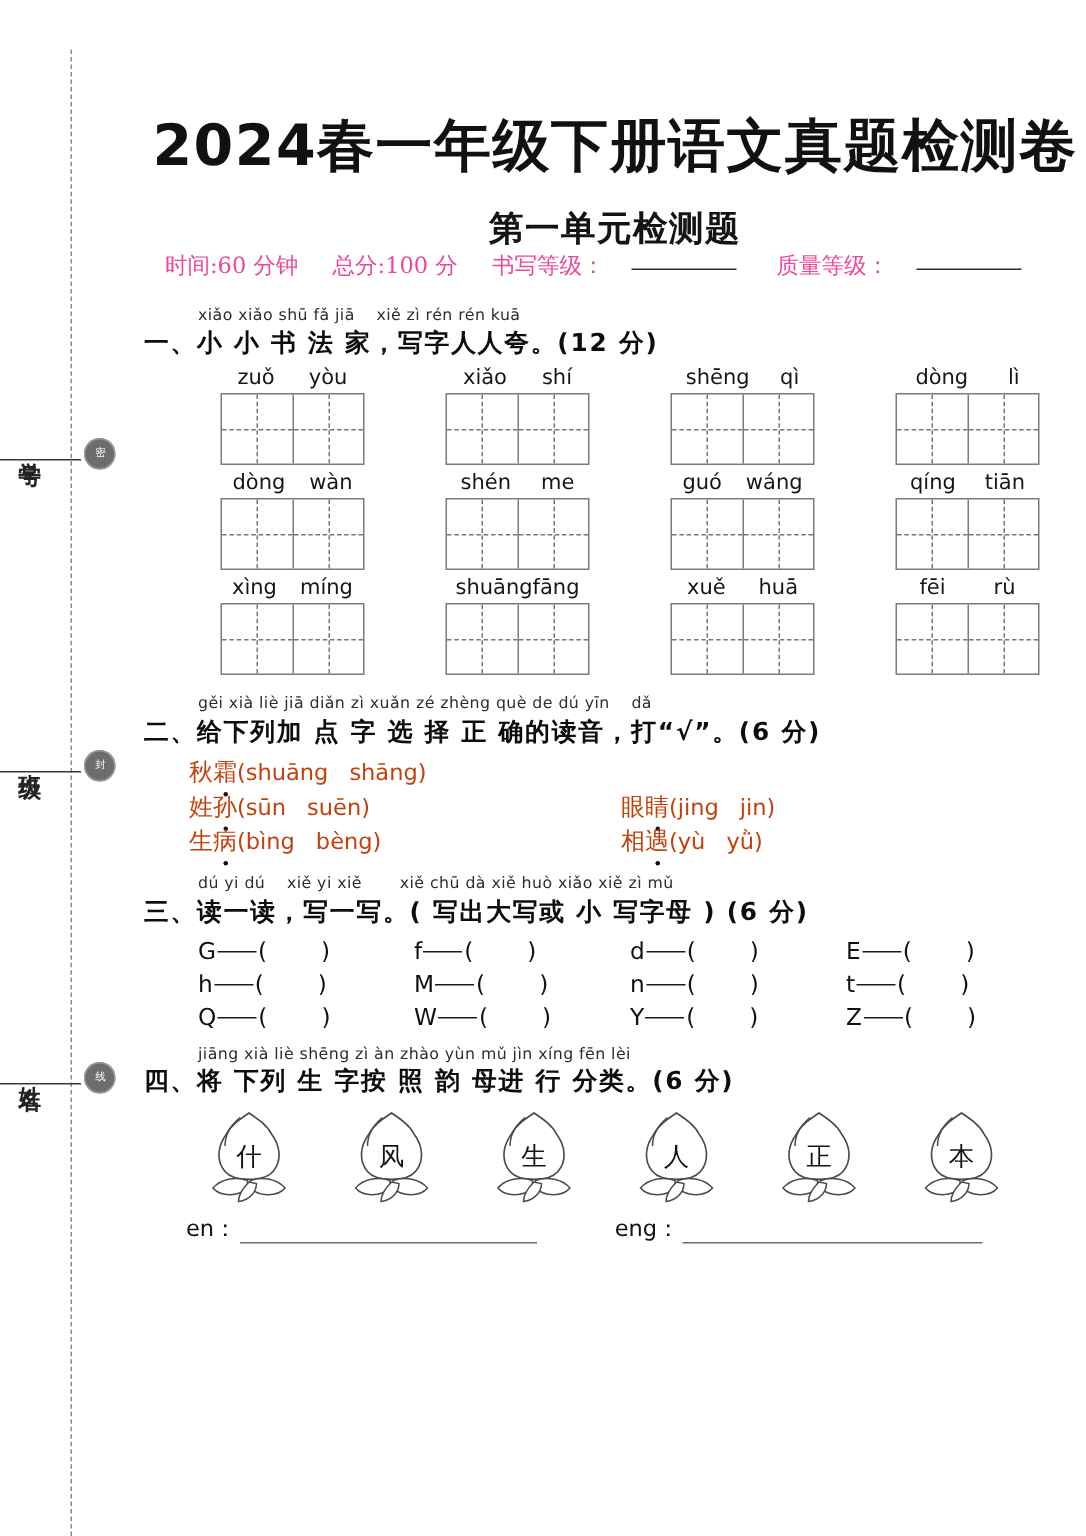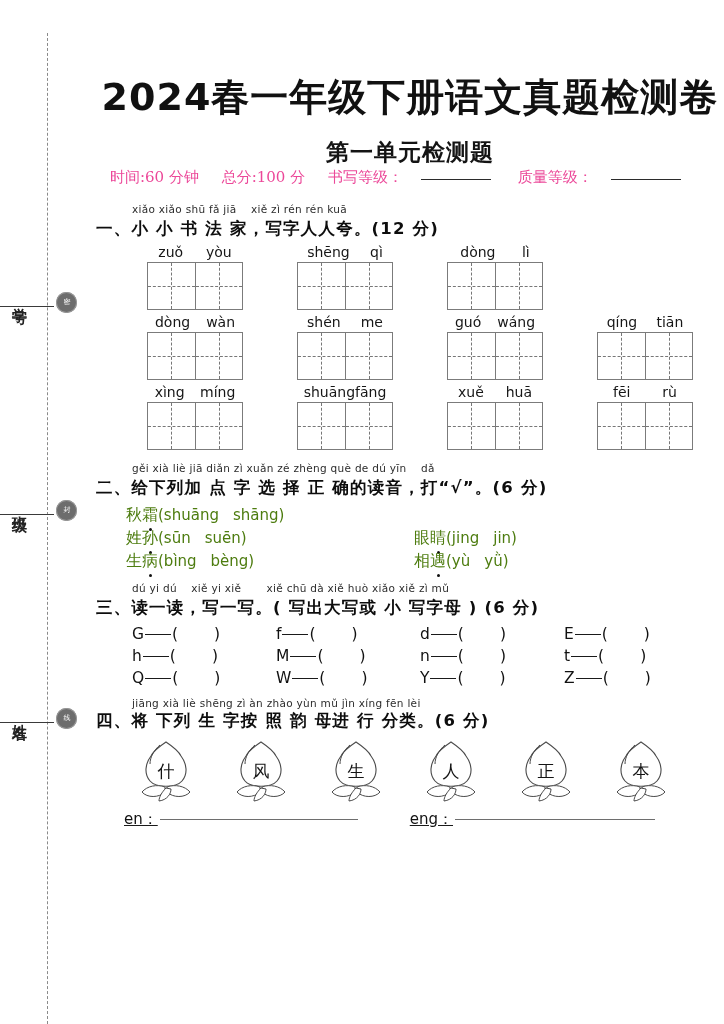--- a/index.html
+++ b/index.html
@@ -119,21 +119,21 @@
     content:"";position:absolute;top:50%;left:0;right:0;height:0;
     border-top:1px dashed #777;
   }
 
   
   .choice-wrap{margin-top:6px;padding-left:30px;}
   .choice-row{display:flex;margin-bottom:2px;}
   .choice{
     width:288px;
     font-family:"DejaVu Serif",serif;
-    font-size:16px;color:#4d7c0f;white-space:nowrap;
+    font-size:16px;color:#c2410c;white-space:nowrap;
   }
   .choice .word{font-family:"DejaVu Sans",sans-serif;font-size:16px;}
   .choice .dotchar{position:relative;display:inline-block;}
   .choice .dotchar::after{
     content:"";position:absolute;left:50%;bottom:-5px;
     width:3px;height:3px;margin-left:-1.5px;
     border-radius:50%;background:#111;
   }
   .choice .opts{font-family:"DejaVu Sans",sans-serif;font-size:15px;}
   .choice .opts .sp{display:inline-block;width:14px;}
@@ -156,21 +156,21 @@
   
   .peach-row{display:flex;margin-top:4px;padding-left:22px;}
   .peach{width:95px;display:flex;justify-content:center;}
   .peach svg{display:block;}
   .peach .ch{
     font-family:"DejaVu Serif",serif;
     font-size:17px;fill:#141414;
   }
 
   .enrow{display:flex;margin-top:6px;padding-left:28px;align-items:flex-end;}
-  .encell{display:flex;align-items:center;text-decoration:underline;}
+  .encell{display:flex;align-items:flex-end;}
   .encell .lbl{
     font-family:"DejaVu Sans",sans-serif;
     font-size:15px;color:#111;margin-right:2px;
   }
   .encell .ln{
     display:inline-block;height:0;border-bottom:1px solid #6e6e6e;
   }
   .encell.en .ln{width:198px;}
   .encell.eng .ln{width:200px;}
   .encell.eng{margin-left:52px;}
@@ -214,20 +214,30 @@
               <span>zuǒ</span>
               <span>yòu</span>
             </div>
           <div class="tzg">
               <div class="cell"></div>
               <div class="cell"></div>
             </div>
         </div>
         <div class="grid-group">
           <div class="grid-py">
+              <span>xiǎo</span>
+              <span>shí</span>
+            </div>
+          <div class="tzg">
+              <div class="cell"></div>
+              <div class="cell"></div>
+            </div>
+        </div>
+        <div class="grid-group">
+          <div class="grid-py">
               <span>shēng</span>
               <span>qì</span>
             </div>
           <div class="tzg">
               <div class="cell"></div>
               <div class="cell"></div>
             </div>
         </div>
         <div class="grid-group">
           <div class="grid-py">

